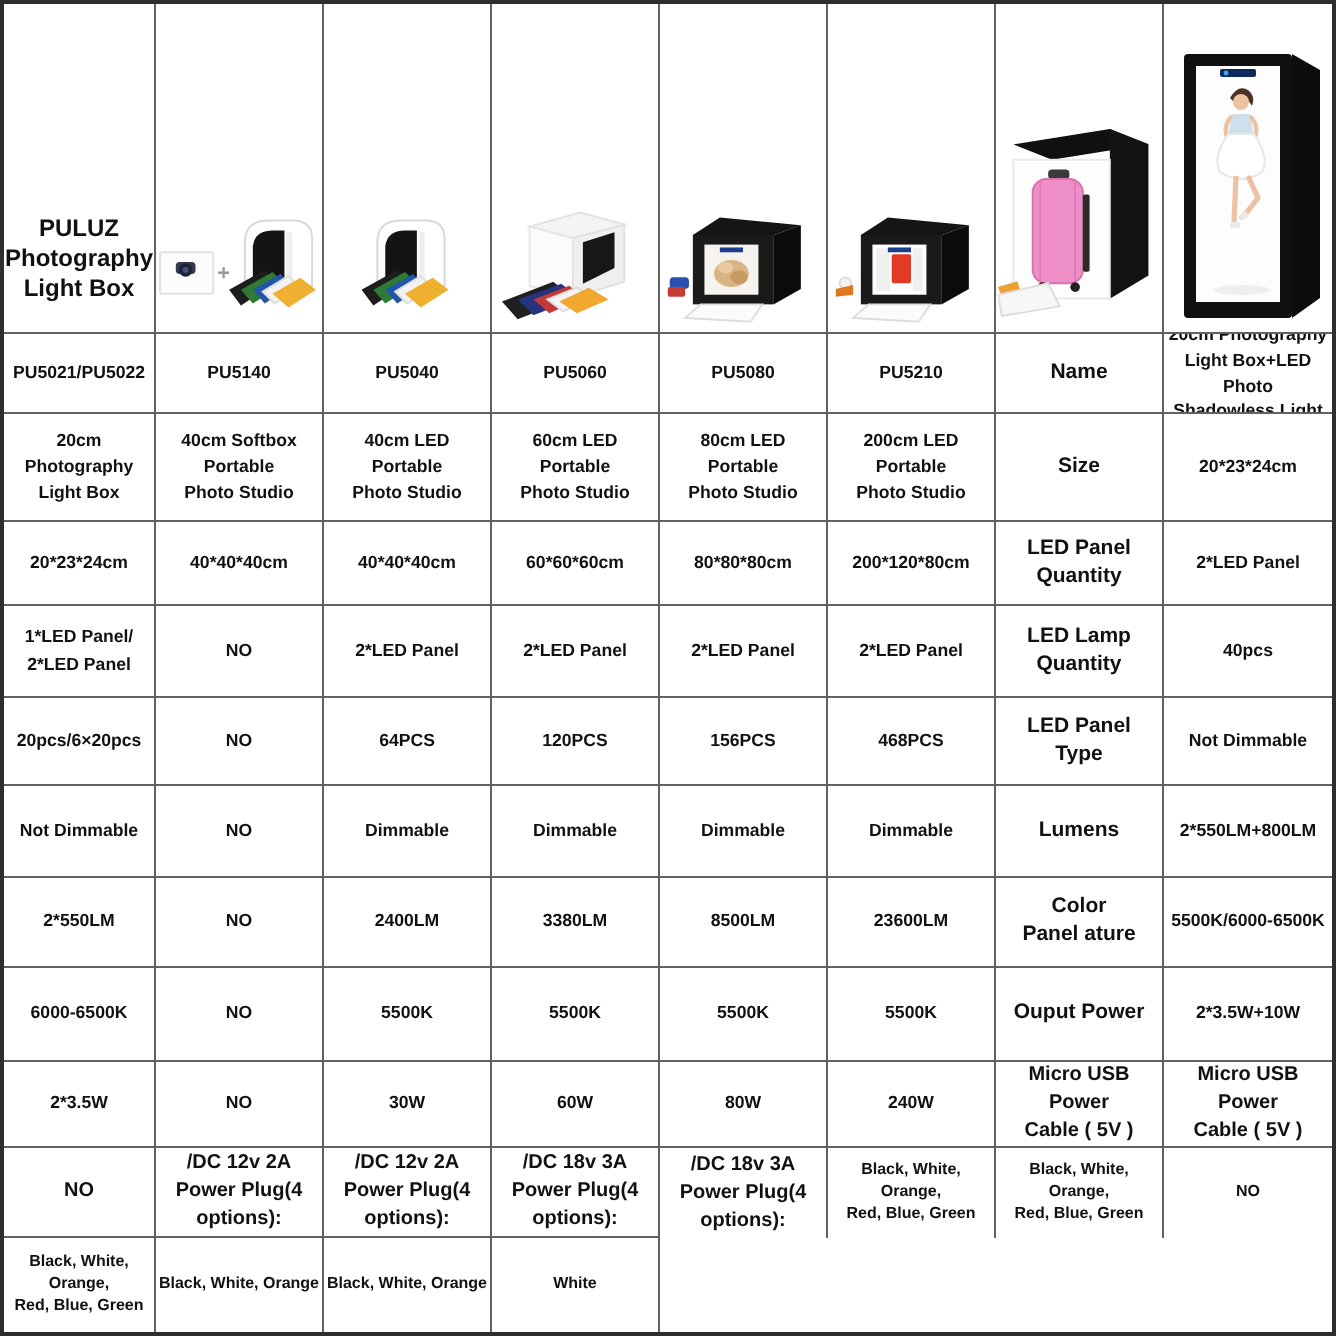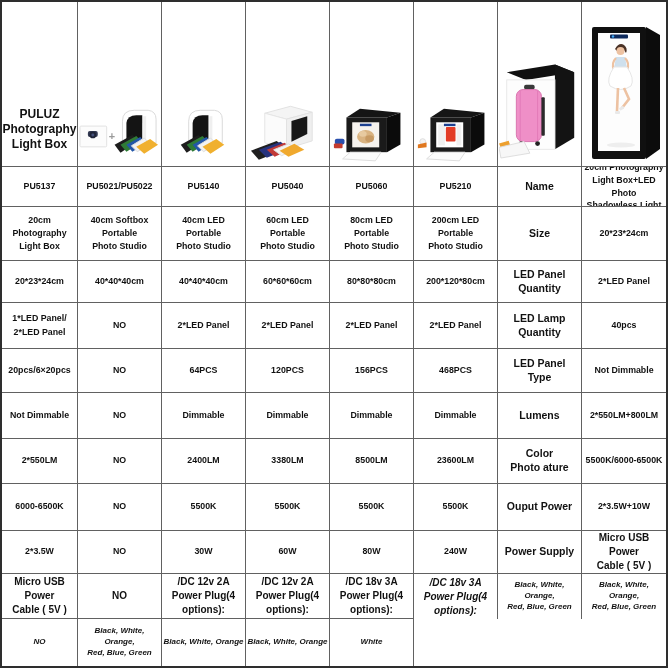--- a/index.html
+++ b/index.html
@@ -10,21 +10,21 @@
     grid-template-columns:76px repeat(7,1fr);
     grid-template-rows:165px 40px 54px 42px 46px 44px 46px 45px 47px 43px 45px 1fr;
   }
   .cell{
     border-right:1px solid #616161;border-bottom:1px solid #616161;
     display:flex;align-items:center;justify-content:center;
     text-align:center;white-space:pre-line;overflow:hidden;
     box-sizing:border-box;padding:1px 1px;
   }
   .cell:nth-child(8n){border-right:none;}
-  .cell:nth-last-child(-n+8){border-bottom:none;font-style:italic;}
+  .cell:nth-last-child(-n+8){border-bottom:none;}
   .label-cell{font-weight:bold;font-size:10.5px;line-height:1.3;}
   .title-cell{font-size:12px;line-height:1.25;align-items:flex-end;padding-bottom:14px;}
   .image-cell{align-items:flex-end;justify-content:center;padding-bottom:3px;}
   .data-cell{font-weight:bold;font-size:8.8px;line-height:1.5;}
   .row-name{line-height:1.45;}
   .row-power_supply{font-size:10px;line-height:1.4;}
   .row-background{font-size:8px;line-height:1.35;}
   svg{display:block;}
 </style>
 </head>
@@ -138,25 +138,25 @@
     <path d="M32 34 L41 34 L43 45 L30 45 Z" fill="#cfe0ed"></path>
     <path d="M32 35 Q27 40 30 47" stroke="#edc2a2" stroke-width="2.2" fill="none"></path>
     <path d="M41 35 Q46 40 43 47" stroke="#edc2a2" stroke-width="2.2" fill="none"></path>
     <path d="M30 44 L43 44 Q51 56 47 63 Q37 70 26 63 Q22 56 30 44 Z" fill="#ffffff" stroke="#e6e6e6"></path>
     <path d="M34 65 L33 88" stroke="#edc2a2" stroke-width="2.6" fill="none"></path>
     <path d="M40 65 L45 76 L38 85" stroke="#edc2a2" stroke-width="2.6" fill="none"></path>
     <rect x="31" y="88" width="5" height="3" rx="1" fill="#e9e9e9"></rect>
     <rect x="35" y="84" width="5" height="3" rx="1" fill="#e9e9e9" transform="rotate(-30 37 85)"></rect>
   </svg>
 </div>
-    <div class="cell data-cell row-model">PU5137</div>
     <div class="cell data-cell row-model">PU5021/PU5022</div>
     <div class="cell data-cell row-model">PU5140</div>
     <div class="cell data-cell row-model">PU5040</div>
     <div class="cell data-cell row-model">PU5060</div>
+    <div class="cell data-cell row-model">PU5080</div>
     <div class="cell data-cell row-model">PU5210</div>
     <div class="cell label-cell">Name</div>
     <div class="cell data-cell row-name">20cm Photography
 Light Box+LED Photo
 Shadowless Light</div>
     <div class="cell data-cell row-name">20cm Photography
 Light Box</div>
     <div class="cell data-cell row-name">40cm Softbox
 Portable
 Photo Studio</div>
@@ -210,37 +210,36 @@
     <div class="cell data-cell row-led_panel_type">Dimmable</div>
     <div class="cell label-cell">Lumens</div>
     <div class="cell data-cell row-lumens">2*550LM+800LM</div>
     <div class="cell data-cell row-lumens">2*550LM</div>
     <div class="cell data-cell row-lumens">NO</div>
     <div class="cell data-cell row-lumens">2400LM</div>
     <div class="cell data-cell row-lumens">3380LM</div>
     <div class="cell data-cell row-lumens">8500LM</div>
     <div class="cell data-cell row-lumens">23600LM</div>
     <div class="cell label-cell">Color
-Photo ature</div>
+Panel ature</div>
     <div class="cell data-cell row-color_temperature">5500K/6000-6500K</div>
     <div class="cell data-cell row-color_temperature">6000-6500K</div>
     <div class="cell data-cell row-color_temperature">NO</div>
     <div class="cell data-cell row-color_temperature">5500K</div>
     <div class="cell data-cell row-color_temperature">5500K</div>
     <div class="cell data-cell row-color_temperature">5500K</div>
     <div class="cell data-cell row-color_temperature">5500K</div>
     <div class="cell label-cell">Ouput Power</div>
     <div class="cell data-cell row-output_power">2*3.5W+10W</div>
     <div class="cell data-cell row-output_power">2*3.5W</div>
     <div class="cell data-cell row-output_power">NO</div>
     <div class="cell data-cell row-output_power">30W</div>
     <div class="cell data-cell row-output_power">60W</div>
     <div class="cell data-cell row-output_power">80W</div>
     <div class="cell data-cell row-output_power">240W</div>
-    <div class="cell label-cell">Power Supply</div>
     <div class="cell data-cell row-power_supply">Micro USB Power
 Cable ( 5V )</div>
     <div class="cell data-cell row-power_supply">Micro USB Power
 Cable ( 5V )</div>
     <div class="cell data-cell row-power_supply">NO</div>
     <div class="cell data-cell row-power_supply">AC 110-240V 1A
 /DC 12v 2A
 Power Plug(4 options):
 US,EU,UK,AU</div>
     <div class="cell data-cell row-power_supply">AC 110-240V 1A

